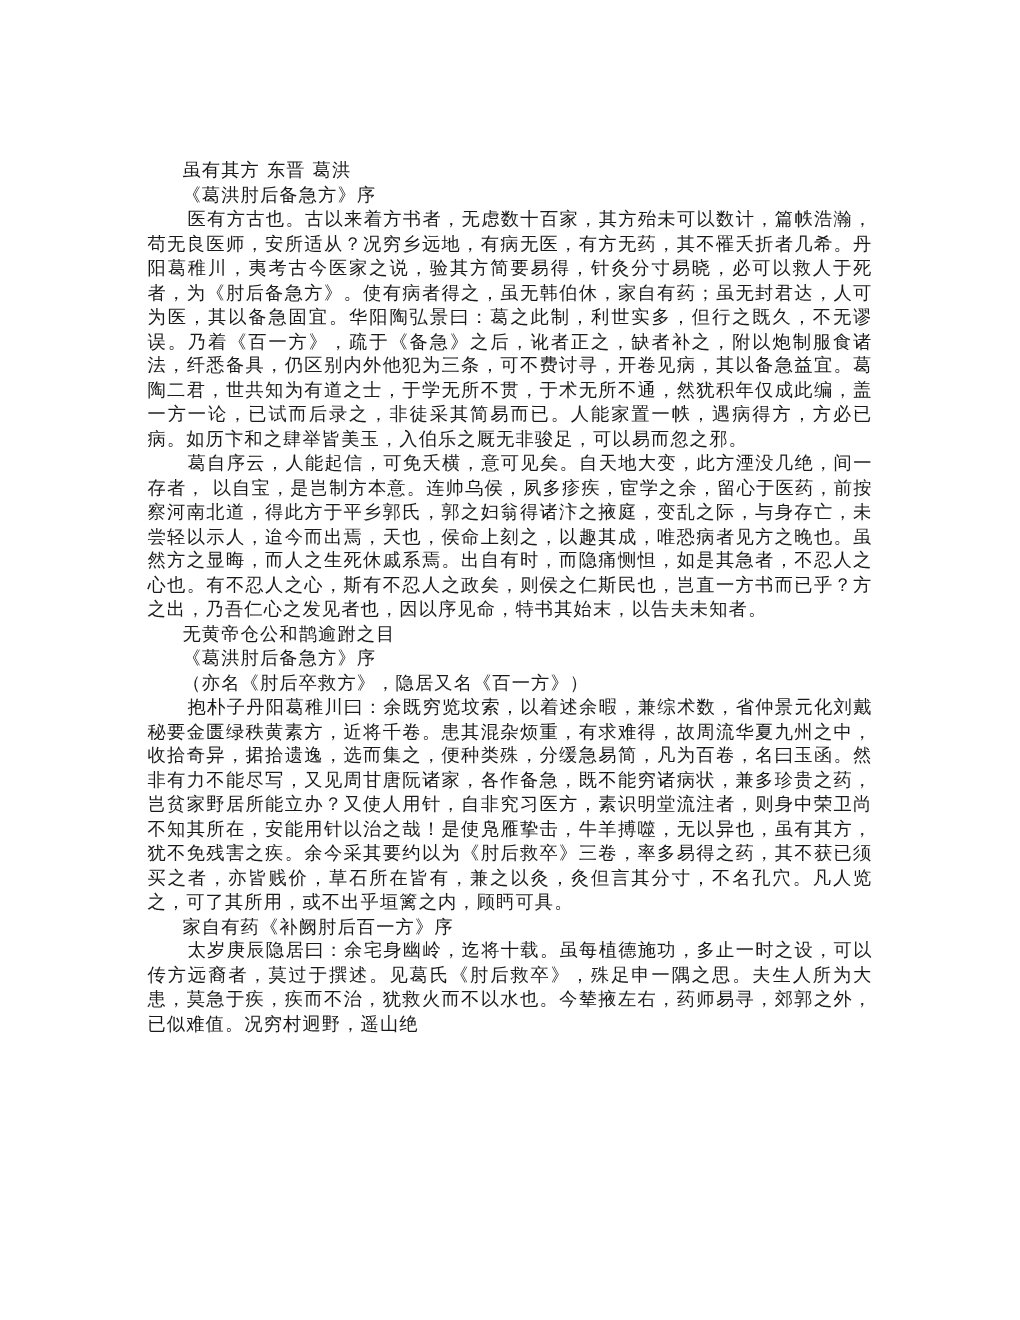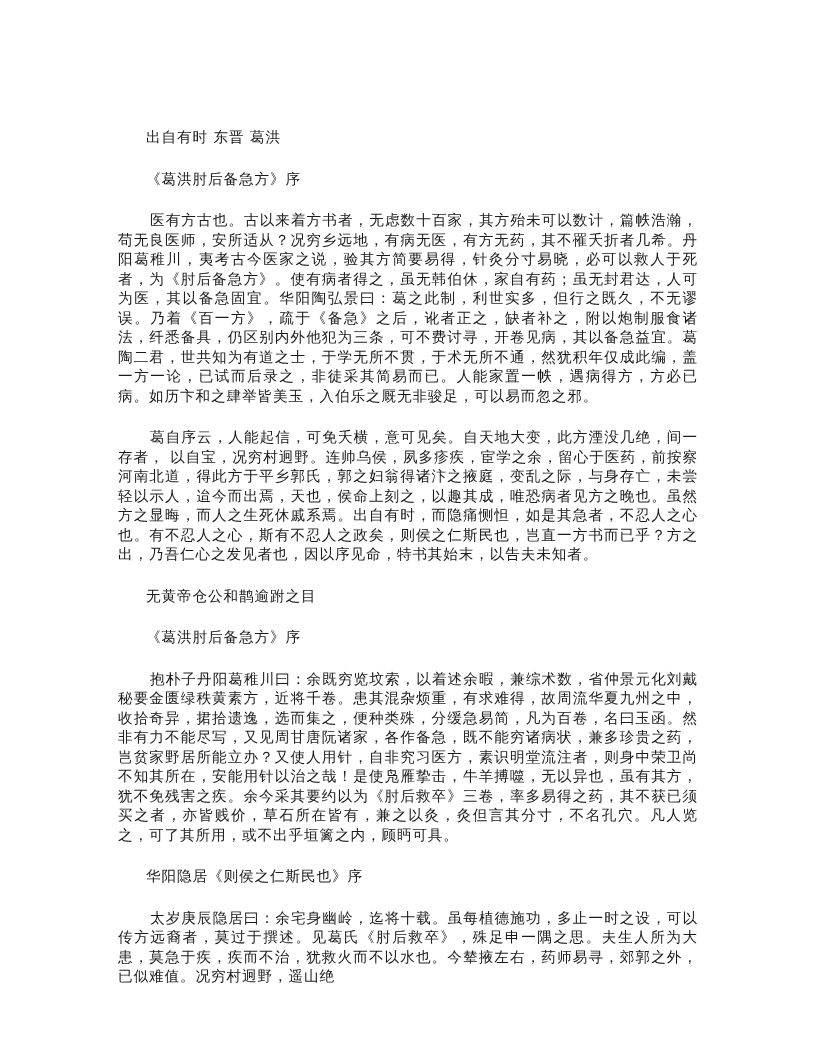--- a/index.html
+++ b/index.html
@@ -11,31 +11,32 @@
     width: 580px;
     font-family: "DejaVu Serif", "Liberation Serif", serif;
     font-size: 14.6px;
     line-height: 19.5px;
     color: #1a1a1a;
     letter-spacing: 0.9px;
   }
   .p { margin: 0; text-align: justify; text-align-last: left; }
   .heading { margin: 0; padding-left: 28px; }
   .indent { text-indent: 32px; }
-  .gap-lg { margin-top: 22px; }
+  .gap-lg { }
 </style>
 </head>
 <body>
 
 <div class="page">
-  <p class="heading">出自有时 东晋 葛洪</p>
+  <p class="heading">虽有其方 东晋 葛洪</p>
 
   <p class="heading gap-lg">《葛洪肘后备急方》序</p>
   <p class="p indent gap-lg">医有方古也。古以来着方书者，无虑数十百家，其方殆未可以数计，篇帙浩瀚，苟无良医师，安所适从？况穷乡远地，有病无医，有方无药，其不罹夭折者几希。丹阳葛稚川，夷考古今医家之说，验其方简要易得，针灸分寸易晓，必可以救人于死者，为《肘后备急方》。使有病者得之，虽无韩伯休，家自有药；虽无封君达，人可为医，其以备急固宜。华阳陶弘景曰：葛之此制，利世实多，但行之既久，不无谬误。乃着《百一方》，疏于《备急》之后，讹者正之，缺者补之，附以炮制服食诸法，纤悉备具，仍区别内外他犯为三条，可不费讨寻，开卷见病，其以备急益宜。葛陶二君，世共知为有道之士，于学无所不贯，于术无所不通，然犹积年仅成此编，盖一方一论，已试而后录之，非徒采其简易而已。人能家置一帙，遇病得方，方必已病。如历卞和之肆举皆美玉，入伯乐之厩无非骏足，可以易而忽之邪。</p>
-  <p class="p indent gap-lg">葛自序云，人能起信，可免夭横，意可见矣。自天地大变，此方湮没几绝，间一存者， 以自宝，况穷村迥野。连帅乌侯，夙多疹疾，宦学之余，留心于医药，前按察河南北道，得此方于平乡郭氏，郭之妇翁得诸汴之掖庭，变乱之际，与身存亡，未尝轻以示人，迨今而出焉，天也，侯命上刻之，以趣其成，唯恐病者见方之晚也。虽然方之显晦，而人之生死休戚系焉。出自有时，而隐痛恻怛，如是其急者，不忍人之心也。有不忍人之心，斯有不忍人之政矣，则侯之仁斯民也，岂直一方书而已乎？方之出，乃吾仁心之发见者也，因以序见命，特书其始末，以告夫未知者。</p>
+  <p class="p indent gap-lg">葛自序云，人能起信，可免夭横，意可见矣。自天地大变，此方湮没几绝，间一存者， 以自宝，是岂制方本意。连帅乌侯，夙多疹疾，宦学之余，留心于医药，前按察河南北道，得此方于平乡郭氏，郭之妇翁得诸汴之掖庭，变乱之际，与身存亡，未尝轻以示人，迨今而出焉，天也，侯命上刻之，以趣其成，唯恐病者见方之晚也。虽然方之显晦，而人之生死休戚系焉。出自有时，而隐痛恻怛，如是其急者，不忍人之心也。有不忍人之心，斯有不忍人之政矣，则侯之仁斯民也，岂直一方书而已乎？方之出，乃吾仁心之发见者也，因以序见命，特书其始末，以告夫未知者。</p>
   <p class="heading gap-lg">无黄帝仓公和鹊逾跗之目</p>
 
   <p class="heading gap-lg">《葛洪肘后备急方》序</p>
+  <p class="heading gap-lg">（亦名《肘后卒救方》，隐居又名《百一方》）</p>
   <p class="p indent gap-lg">抱朴子丹阳葛稚川曰：余既穷览坟索，以着述余暇，兼综术数，省仲景元化刘戴秘要金匮绿秩黄素方，近将千卷。患其混杂烦重，有求难得，故周流华夏九州之中，收拾奇异，捃拾遗逸，选而集之，便种类殊，分缓急易简，凡为百卷，名曰玉函。然非有力不能尽写，又见周甘唐阮诸家，各作备急，既不能穷诸病状，兼多珍贵之药，岂贫家野居所能立办？又使人用针，自非究习医方，素识明堂流注者，则身中荣卫尚不知其所在，安能用针以治之哉！是使凫雁挚击，牛羊搏噬，无以异也，虽有其方，犹不免残害之疾。余今采其要约以为《肘后救卒》三卷，率多易得之药，其不获已须买之者，亦皆贱价，草石所在皆有，兼之以灸，灸但言其分寸，不名孔穴。凡人览之，可了其所用，或不出乎垣篱之内，顾眄可具。</p>
 
-  <p class="heading gap-lg">华阳隐居《则侯之仁斯民也》序</p>
+  <p class="heading gap-lg">家自有药《补阙肘后百一方》序</p>
   <p class="p indent gap-lg">太岁庚辰隐居曰：余宅身幽岭，迄将十载。虽每植德施功，多止一时之设，可以传方远裔者，莫过于撰述。见葛氏《肘后救卒》，殊足申一隅之思。夫生人所为大患，莫急于疾，疾而不治，犹救火而不以水也。今辇掖左右，药师易寻，郊郭之外，已似难值。况穷村迥野，遥山绝</p>
 </div>
 
 </body></html>

